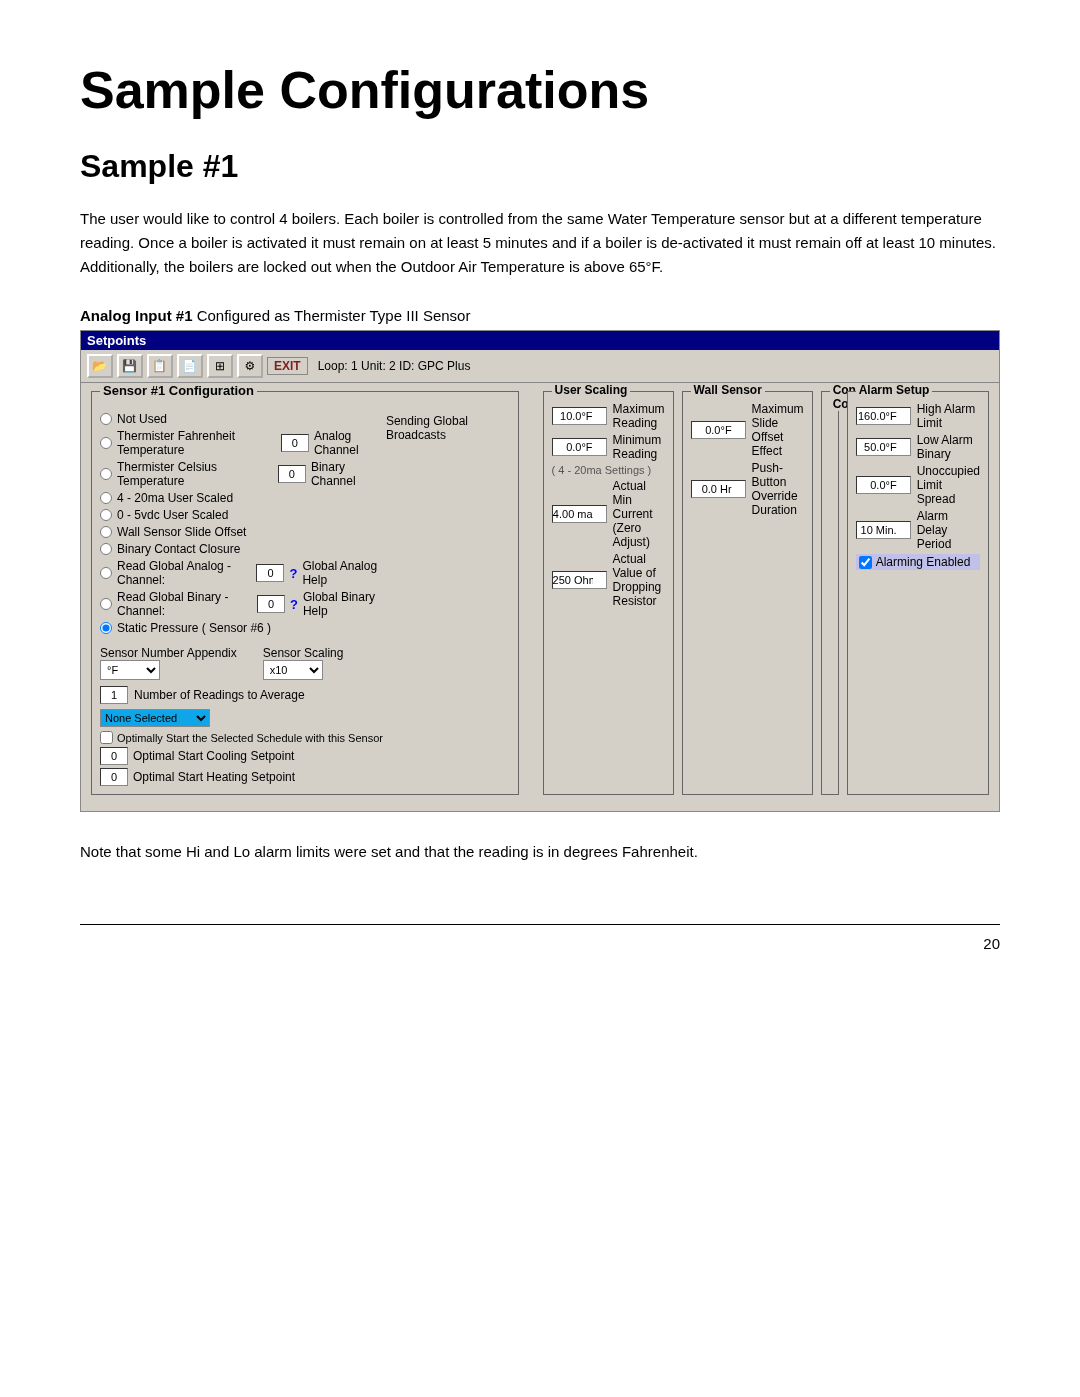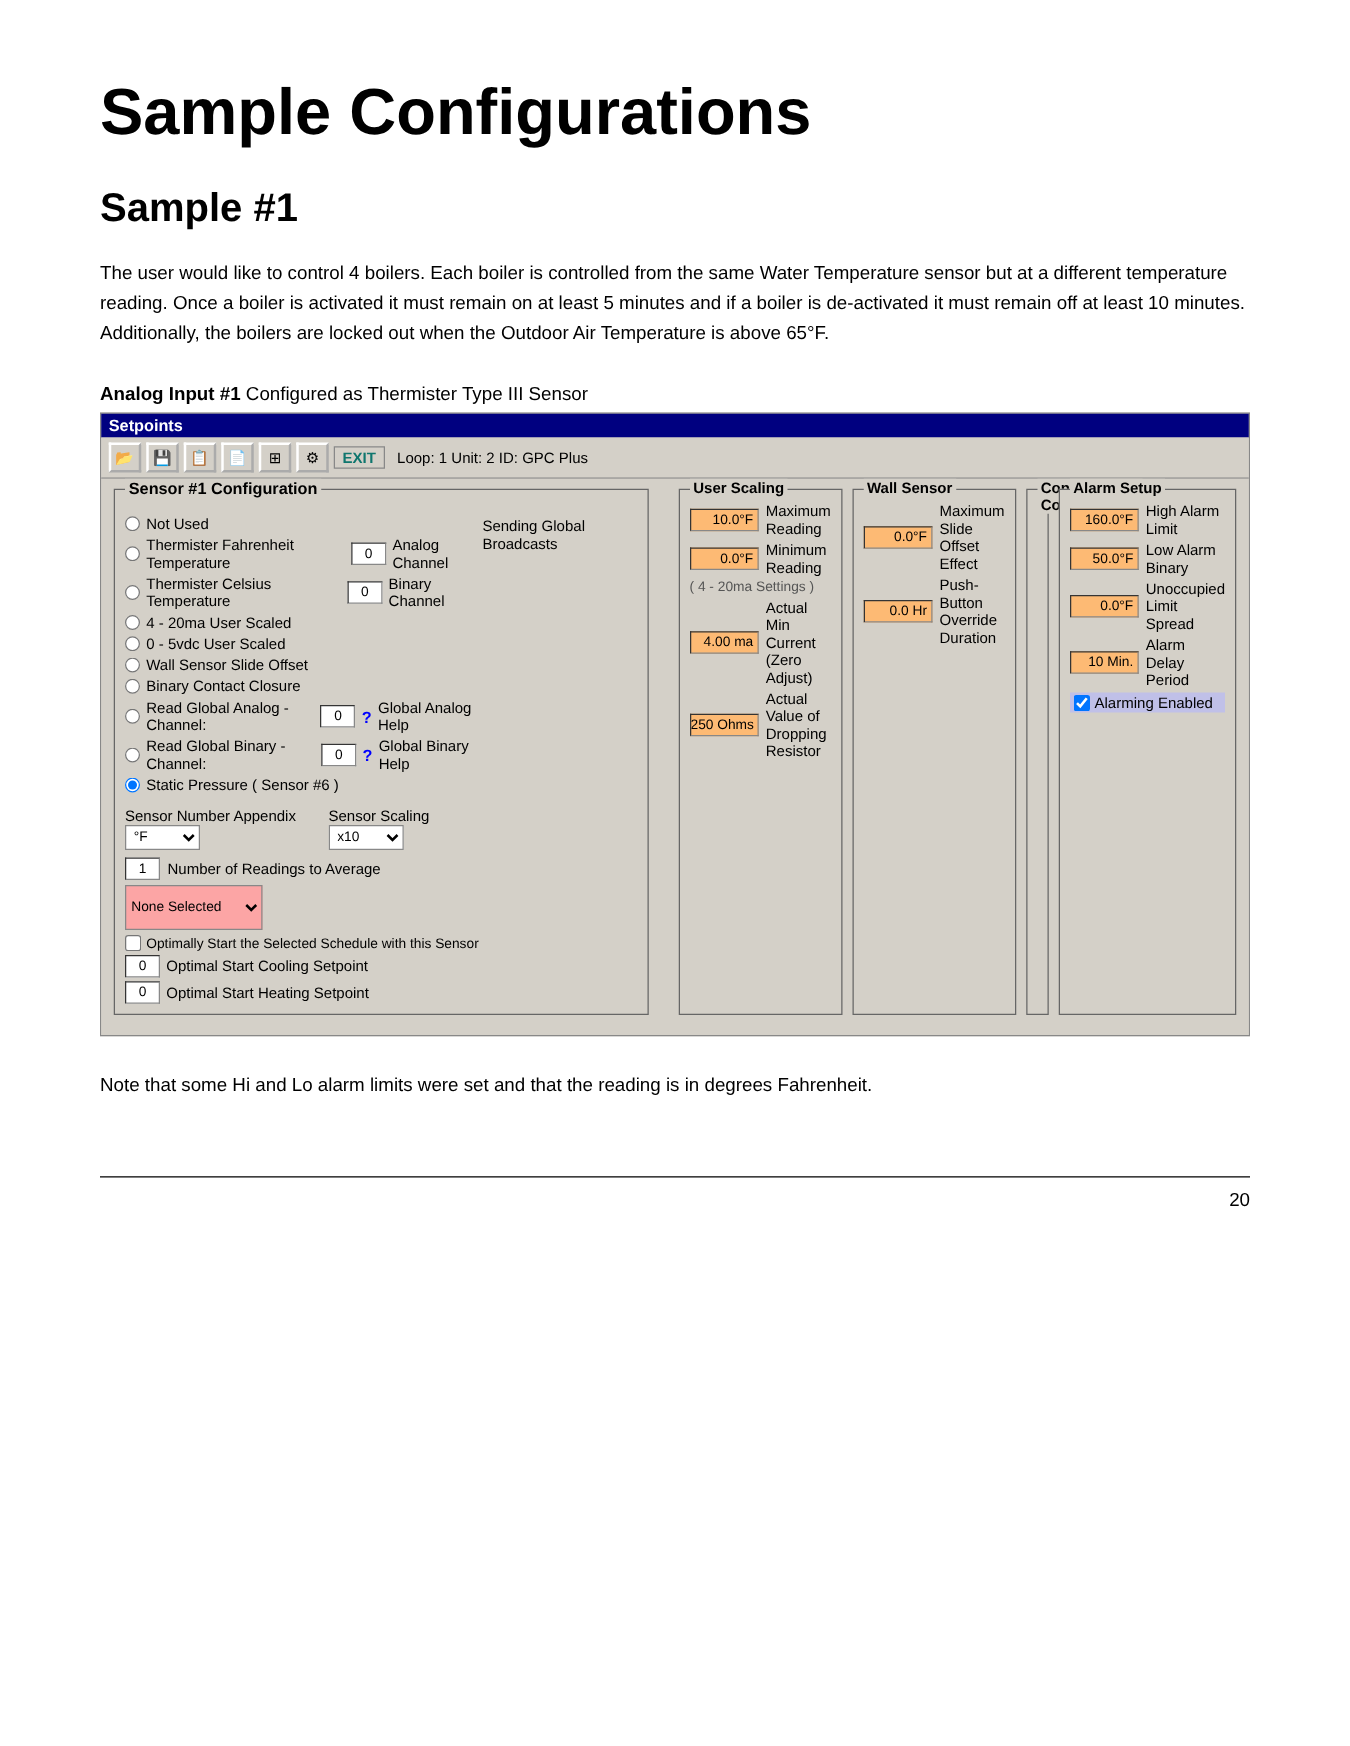--- a/index.html
+++ b/index.html
@@ -73,21 +73,21 @@
       font-size: 12px;
       cursor: pointer;
     }
     .toolbar-exit {
       background: #d4d0c8;
       border: 1px solid #888;
       padding: 1px 6px;
       font-size: 12px;
       font-weight: bold;
       cursor: pointer;
-      color: #0f766e;
+      color: #7f1d1d;
     }
     .toolbar-text {
       font-size: 12px;
       color: #000;
       margin-left: 6px;
     }
     .setpoints-body {
       padding: 8px 10px;
       background: #d4d0c8;
       display: flex;
@@ -186,23 +186,23 @@
       background: #fff;
       font-size: 11px;
       text-align: center;
     }
     .schedule-label {
       font-size: 12px;
       margin-top: 4px;
       margin-bottom: 2px;
     }
     .schedule-select {
-      height: 36px;
-      font-size: 11px;
-      background: #fca5a5;
+      height: 18px;
+      font-size: 11px;
+      background: #0ea5e9;
       border: 1px solid #888;
       min-width: 110px;
     }
     .checkbox-row {
       display: flex;
       align-items: center;
       gap: 4px;
       margin-top: 4px;
       font-size: 11px;
     }
@@ -217,24 +217,24 @@
       display: flex;
       align-items: center;
       gap: 6px;
       margin-bottom: 3px;
       font-size: 12px;
     }
     .value-box {
       width: 55px;
       height: 18px;
       border: 1px inset #888;
-      background: #fdba74;
+      background: #ffffff;
       font-size: 11px;
       text-align: right;
-      padding-right: 3px;
+      padding-right: 13px;
     }
     .note-text {
       font-size: 11px;
       color: #555;
       margin-bottom: 3px;
       margin-top: 2px;
     }
     
     .contact-radio-row {
       display: flex;

